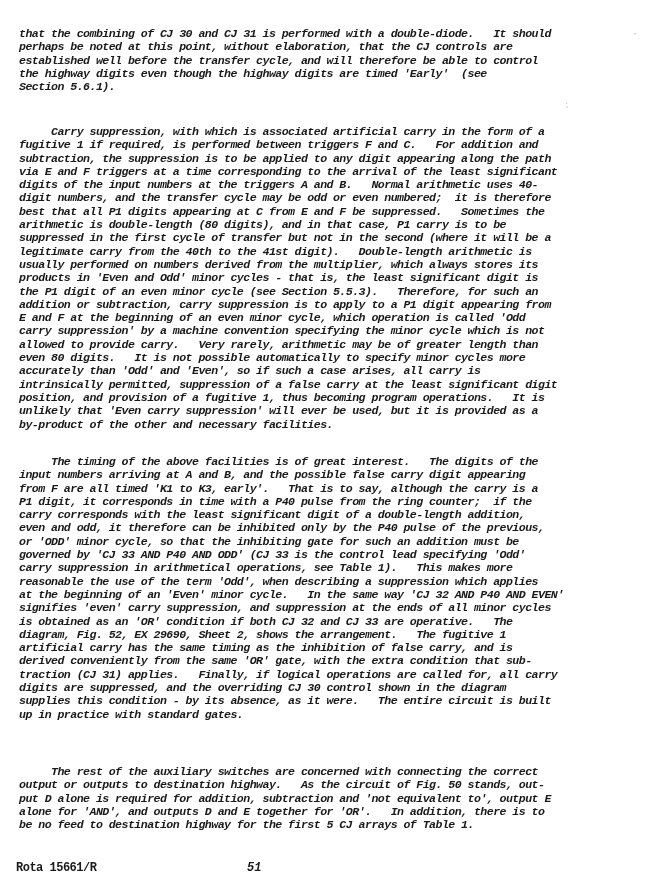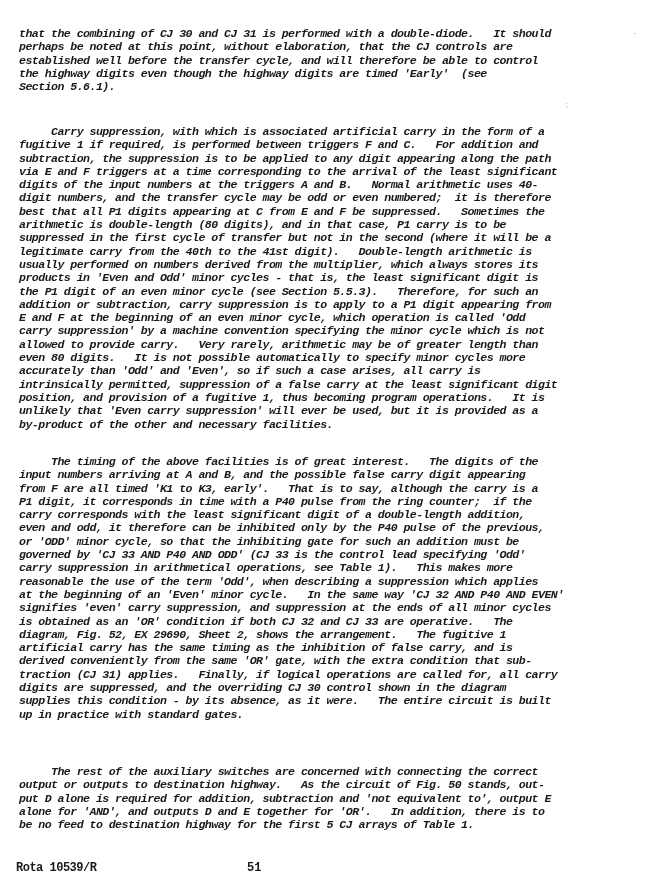--- a/index.html
+++ b/index.html
@@ -15,33 +15,33 @@
       font-size: 11.6px; line-height: 13.3px; letter-spacing: -0.55px;
       white-space: pre; font-weight: 600; font-style: italic;
     }
     .line { display: block; height: 13.3px; }
     .footer-ref {
       position: absolute; left: 16px; top: 861px;
       font-size: 12px; letter-spacing: -0.5px; font-weight: 600;
     }
     .footer-page {
       position: absolute; left: 247px; top: 861px;
-      font-size: 12px; font-weight: 600;
+      font-size: 12px; font-weight: 600; font-style: italic;
     }
     .mark {
       position: absolute; font-size: 7px; color: #999;
     }
   </style>
 </head>
 <body>
 
 <div class="page">
   <div class="para" style="top:27px" id="p0"><span class="line">that the combining of CJ 30 and CJ 31 is performed with a double-diode.   It should</span><span class="line">perhaps be noted at this point, without elaboration, that the CJ controls are</span><span class="line">established well before the transfer cycle, and will therefore be able to control</span><span class="line">the highway digits even though the highway digits are timed 'Early'  (see</span><span class="line">Section 5.6.1).</span></div>
   <div class="para" style="top:125px" id="p1"><span class="line">     Carry suppression, with which is associated artificial carry in the form of a</span><span class="line">fugitive 1 if required, is performed between triggers F and C.   For addition and</span><span class="line">subtraction, the suppression is to be applied to any digit appearing along the path</span><span class="line">via E and F triggers at a time corresponding to the arrival of the least significant</span><span class="line">digits of the input numbers at the triggers A and B.   Normal arithmetic uses 40-</span><span class="line">digit numbers, and the transfer cycle may be odd or even numbered;  it is therefore</span><span class="line">best that all P1 digits appearing at C from E and F be suppressed.   Sometimes the</span><span class="line">arithmetic is double-length (80 digits), and in that case, P1 carry is to be</span><span class="line">suppressed in the first cycle of transfer but not in the second (where it will be a</span><span class="line">legitimate carry from the 40th to the 41st digit).   Double-length arithmetic is</span><span class="line">usually performed on numbers derived from the multiplier, which always stores its</span><span class="line">products in 'Even and Odd' minor cycles - that is, the least significant digit is</span><span class="line">the P1 digit of an even minor cycle (see Section 5.5.3).   Therefore, for such an</span><span class="line">addition or subtraction, carry suppression is to apply to a P1 digit appearing from</span><span class="line">E and F at the beginning of an even minor cycle, which operation is called 'Odd</span><span class="line">carry suppression' by a machine convention specifying the minor cycle which is not</span><span class="line">allowed to provide carry.   Very rarely, arithmetic may be of greater length than</span><span class="line">even 80 digits.   It is not possible automatically to specify minor cycles more</span><span class="line">accurately than 'Odd' and 'Even', so if such a case arises, all carry is</span><span class="line">intrinsically permitted, suppression of a false carry at the least significant digit</span><span class="line">position, and provision of a fugitive 1, thus becoming program operations.   It is</span><span class="line">unlikely that 'Even carry suppression' will ever be used, but it is provided as a</span><span class="line">by-product of the other and necessary facilities.</span></div>
   <div class="para" style="top:455px" id="p2"><span class="line">     The timing of the above facilities is of great interest.   The digits of the</span><span class="line">input numbers arriving at A and B, and the possible false carry digit appearing</span><span class="line">from F are all timed 'K1 to K3, early'.   That is to say, although the carry is a</span><span class="line">P1 digit, it corresponds in time with a P40 pulse from the ring counter;  if the</span><span class="line">carry corresponds with the least significant digit of a double-length addition,</span><span class="line">even and odd, it therefore can be inhibited only by the P40 pulse of the previous,</span><span class="line">or 'ODD' minor cycle, so that the inhibiting gate for such an addition must be</span><span class="line">governed by 'CJ 33 AND P40 AND ODD' (CJ 33 is the control lead specifying 'Odd'</span><span class="line">carry suppression in arithmetical operations, see Table 1).   This makes more</span><span class="line">reasonable the use of the term 'Odd', when describing a suppression which applies</span><span class="line">at the beginning of an 'Even' minor cycle.   In the same way 'CJ 32 AND P40 AND EVEN'</span><span class="line">signifies 'even' carry suppression, and suppression at the ends of all minor cycles</span><span class="line">is obtained as an 'OR' condition if both CJ 32 and CJ 33 are operative.   The</span><span class="line">diagram, Fig. 52, EX 29690, Sheet 2, shows the arrangement.   The fugitive 1</span><span class="line">artificial carry has the same timing as the inhibition of false carry, and is</span><span class="line">derived conveniently from the same 'OR' gate, with the extra condition that sub-</span><span class="line">traction (CJ 31) applies.   Finally, if logical operations are called for, all carry</span><span class="line">digits are suppressed, and the overriding CJ 30 control shown in the diagram</span><span class="line">supplies this condition - by its absence, as it were.   The entire circuit is built</span><span class="line">up in practice with standard gates.</span></div>
   <div class="para" style="top:765px" id="p3"><span class="line">     The rest of the auxiliary switches are concerned with connecting the correct</span><span class="line">output or outputs to destination highway.   As the circuit of Fig. 50 stands, out-</span><span class="line">put D alone is required for addition, subtraction and 'not equivalent to', output E</span><span class="line">alone for 'AND', and outputs D and E together for 'OR'.   In addition, there is to</span><span class="line">be no feed to destination highway for the first 5 CJ arrays of Table 1.</span></div>
 
   <span class="mark" style="left:566px; top:100px;">⁏</span>
   <span class="mark" style="left:633px; top:30px;">·</span>
 
-  <div class="footer-ref">Rota 10539/R</div>
+  <div class="footer-ref">Rota 15661/R</div>
   <div class="footer-page">51</div>
 </div>
 
 </body></html>

